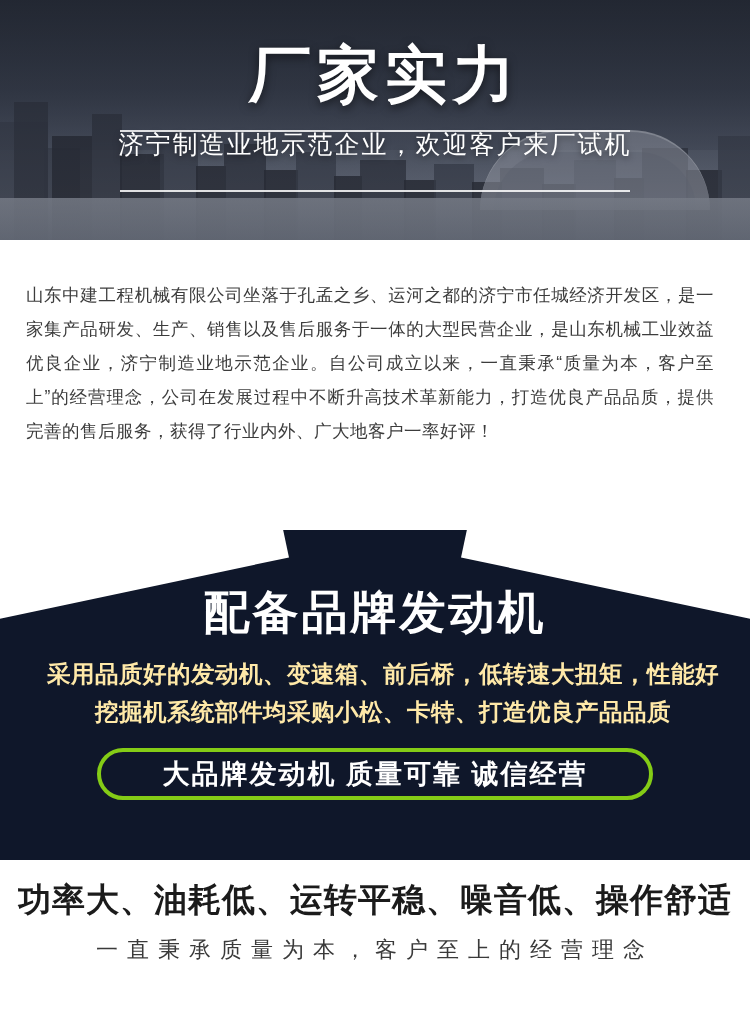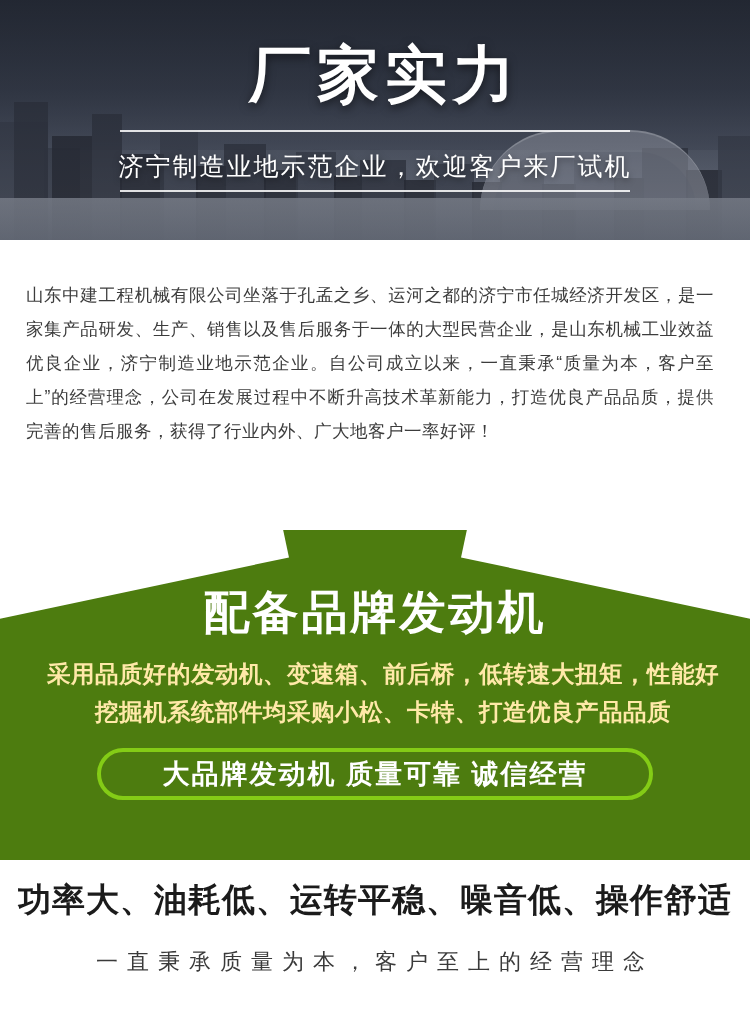--- a/index.html
+++ b/index.html
@@ -92,21 +92,21 @@
     border-top: 2px solid rgba(255,255,255,.85);
   }
   .hero-rule2 {
     position: absolute;
     left: 120px; top: 190px;
     width: 510px;
     border-top: 2px solid rgba(255,255,255,.85);
   }
   .hero-sub {
     position: absolute;
-    left: 0; top: 150px;
+    left: 0; top: 128px;
     width: 750px;
     text-align: center;
     font-size: 25px;
     color: #ffffff;
     letter-spacing: 2px;
     text-shadow: 0 2px 6px rgba(0,0,0,.5);
   }
 
   
   .intro {
@@ -126,21 +126,21 @@
   }
   .intro p.second {
     margin-top: 30px;
   }
 
   
   .red {
     position: relative;
     width: 750px;
     height: 330px;
-    background: #4d7c0f;
+    background: #0f172a;
     overflow: hidden;
     box-sizing: border-box;
   }
   .red-corner-tl {
     position: absolute;
     left: -40px; top: -58px;
     width: 320px; height: 120px;
     background: #ffffff;
     transform: rotate(-12deg);
   }
@@ -210,21 +210,20 @@
     letter-spacing: 1px;
   }
   .bottom-sub {
     position: absolute;
     left: 0; top: 75px;
     width: 750px;
     text-align: center;
     font-size: 22px;
     color: #3a3a3a;
     letter-spacing: 9px;
-    margin-top: 12px;
   }
 </style>
 </head>
 <body>
 
 <div class="page">
 
   <div class="hero">
     <div class="hero-sky"></div>
     <div class="hero-skyline">

